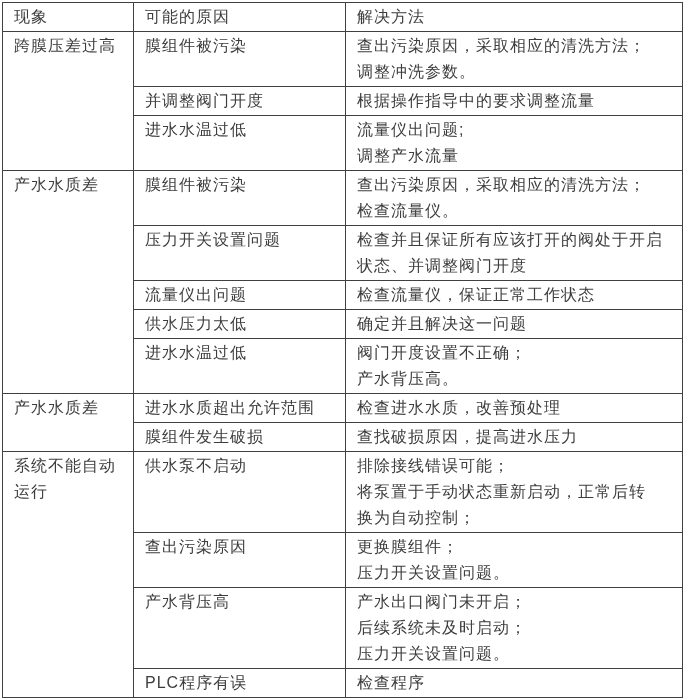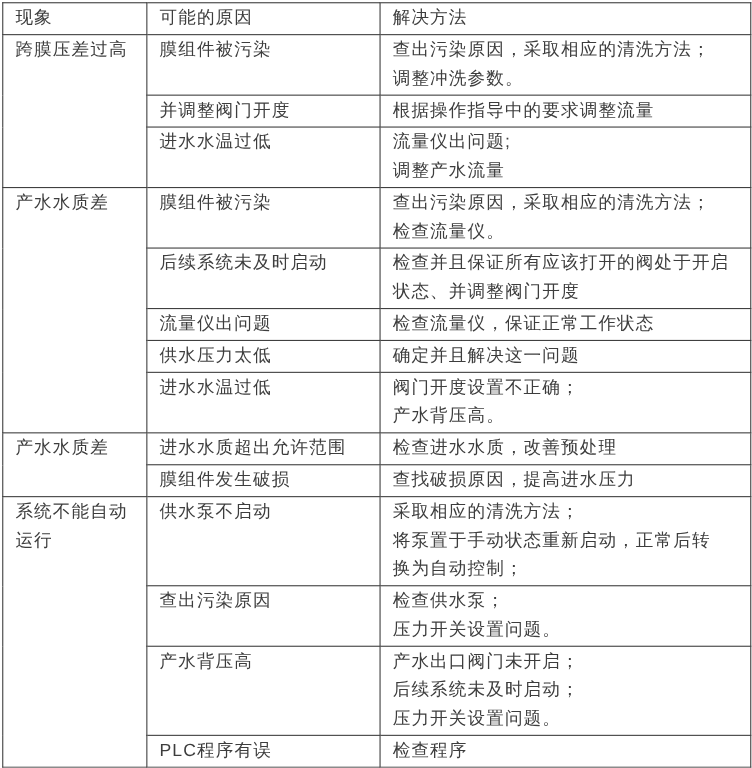--- a/index.html
+++ b/index.html
@@ -94,21 +94,21 @@
     <td>
       <div class="line">膜组件被污染</div>
     </td>
     <td>
       <div class="line">查出污染原因，采取相应的清洗方法；</div>
       <div class="line">检查流量仪。</div>
     </td>
   </tr>
   <tr>
     <td>
-      <div class="line">后续系统未及时启动</div>
+      <div class="line">压力开关设置问题</div>
     </td>
     <td>
       <div class="line">检查并且保证所有应该打开的阀处于开启</div>
       <div class="line">状态、并调整阀门开度</div>
     </td>
   </tr>
   <tr>
     <td>
       <div class="line">流量仪出问题</div>
     </td>
@@ -156,31 +156,31 @@
 
   <tr>
     <td rowspan="4">
       <div class="line">系统不能自动</div>
       <div class="line">运行</div>
     </td>
     <td>
       <div class="line">供水泵不启动</div>
     </td>
     <td>
-      <div class="line">采取相应的清洗方法；</div>
+      <div class="line">排除接线错误可能；</div>
       <div class="line">将泵置于手动状态重新启动，正常后转</div>
       <div class="line">换为自动控制；</div>
     </td>
   </tr>
   <tr>
     <td>
       <div class="line">查出污染原因</div>
     </td>
     <td>
-      <div class="line">检查供水泵；</div>
+      <div class="line">更换膜组件；</div>
       <div class="line">压力开关设置问题。</div>
     </td>
   </tr>
   <tr>
     <td>
       <div class="line">产水背压高</div>
     </td>
     <td>
       <div class="line">产水出口阀门未开启；</div>
       <div class="line">后续系统未及时启动；</div>

